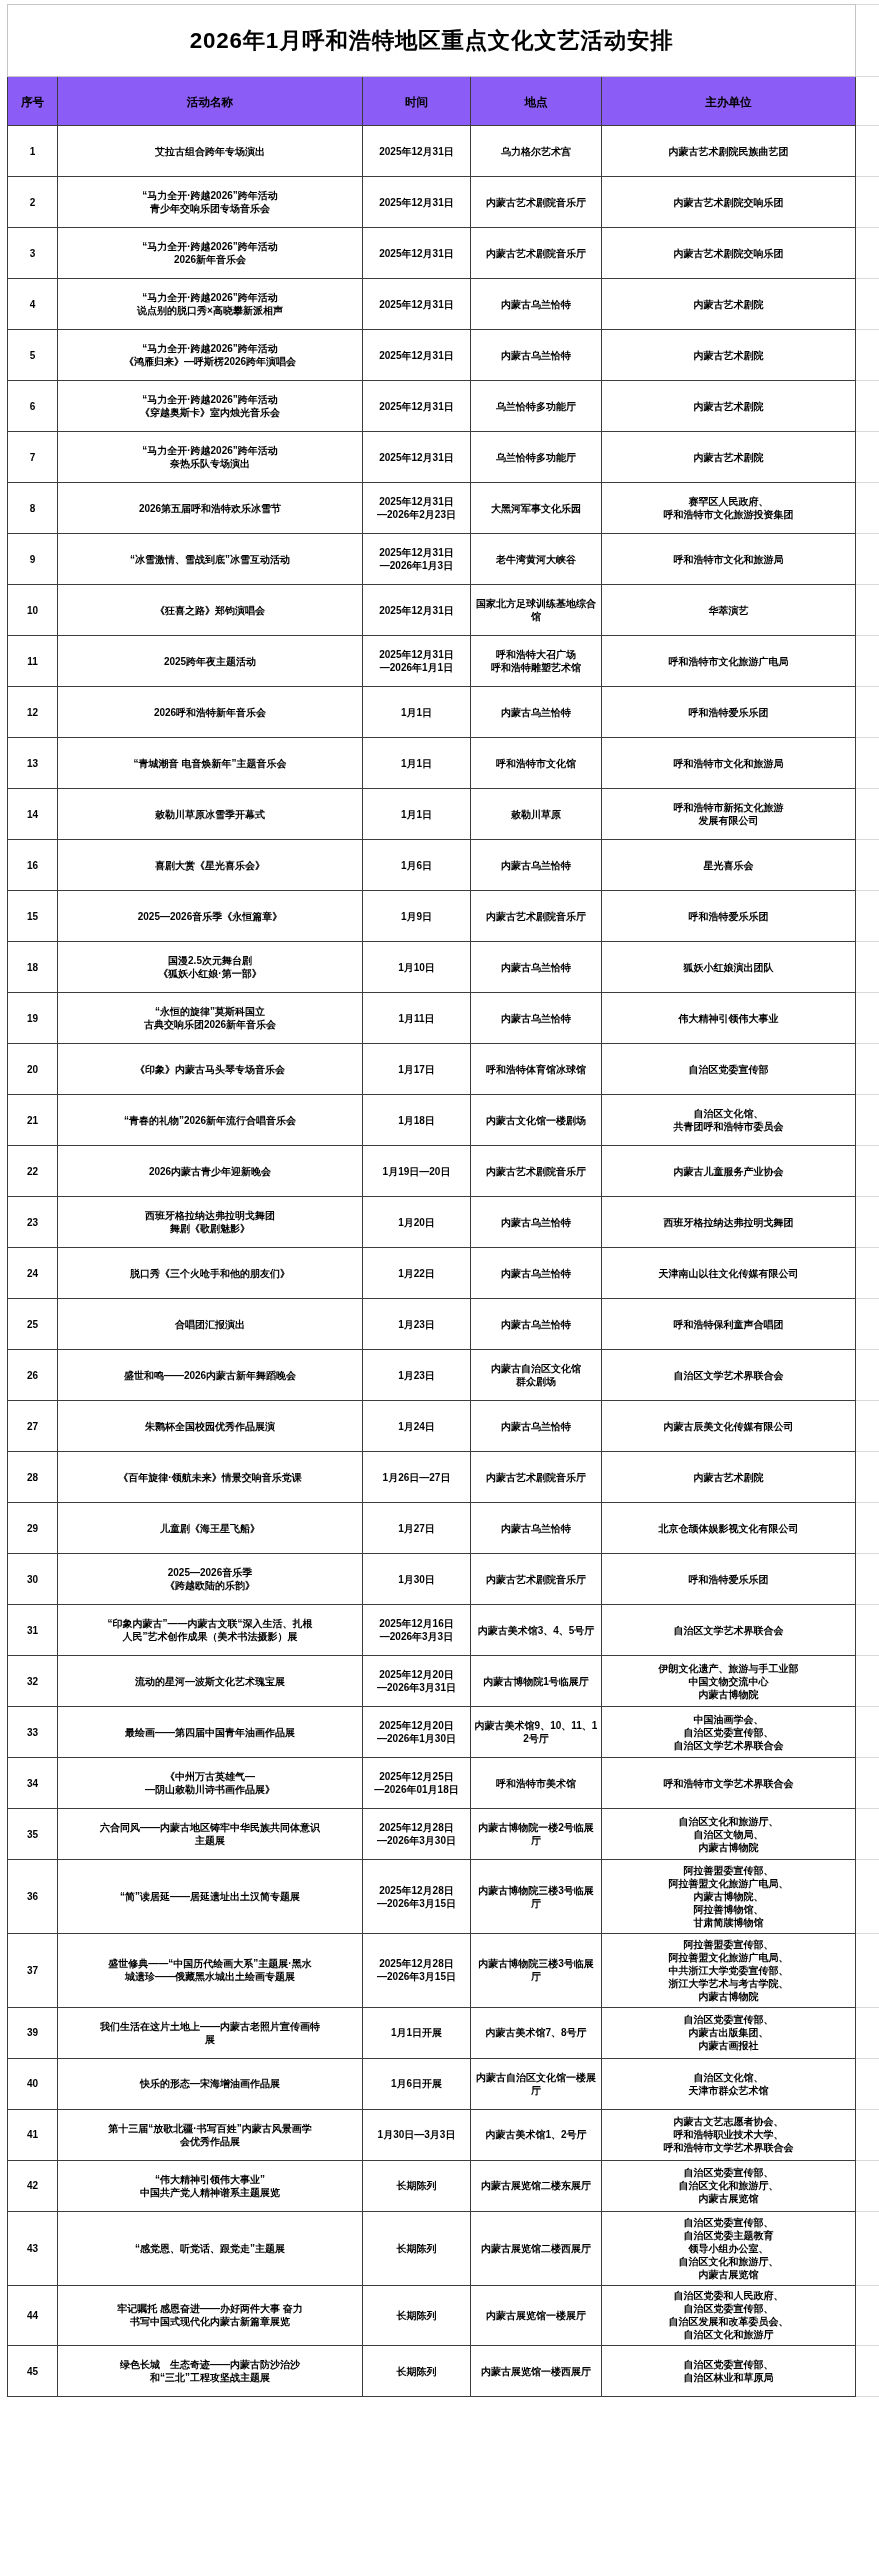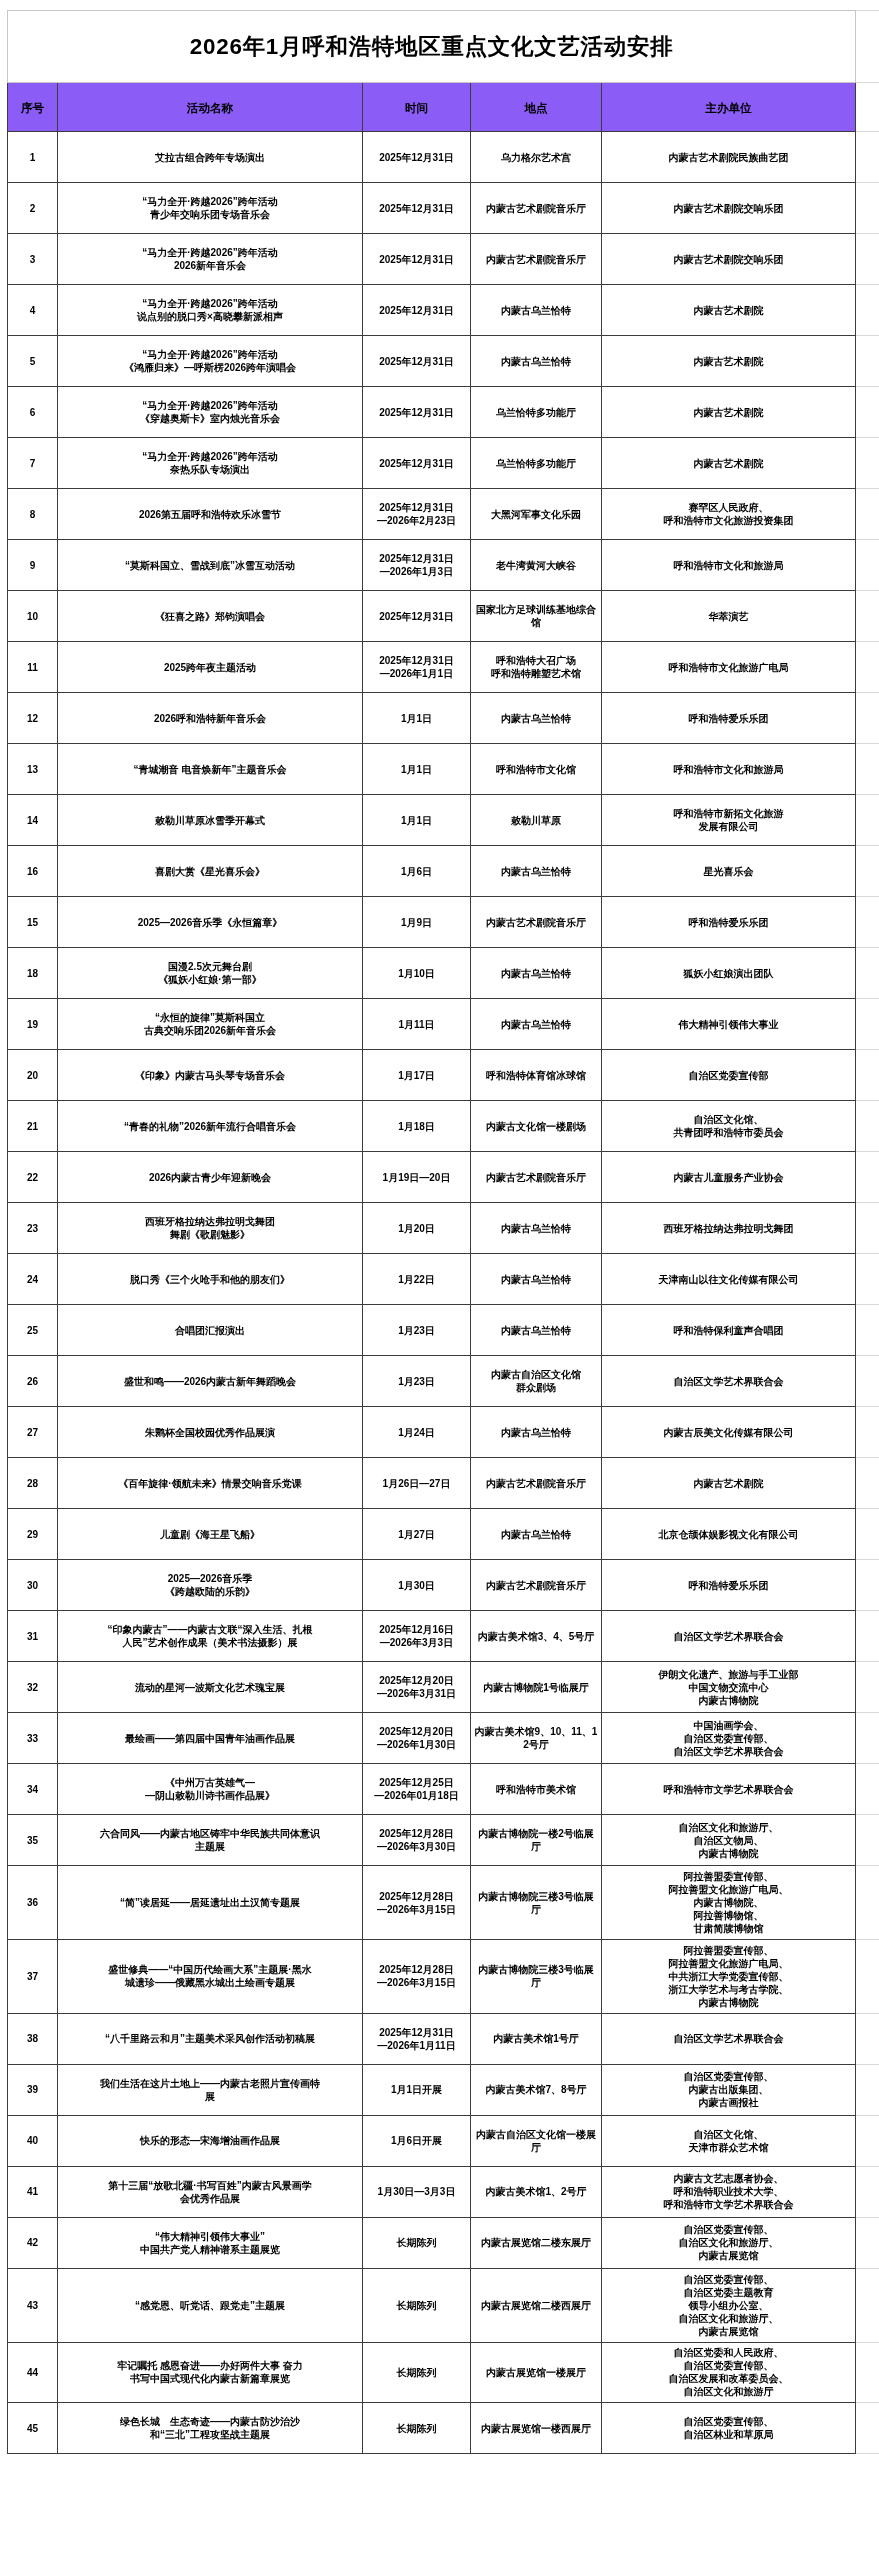--- a/index.html
+++ b/index.html
@@ -2,21 +2,21 @@
 <html style="font-size:12.3px"><head>
 <meta charset="utf-8">
 <style>
   html, body {
     margin: 0;
     padding: 0;
     background: #ffffff;
     font-family: "Liberation Sans", sans-serif;
   }
   .sheet {
-    padding: 10px 0 0 7px;
+    padding: 4px 0 0 7px;
     width: 873px;
     border-radius: 30px;
   }
   table.schedule {
     border-collapse: collapse;
     table-layout: fixed;
     width: 872px;
   }
   td, th {
     font-weight: 700;
@@ -157,21 +157,21 @@
           <td class="main c-name">2026第五届呼和浩特欢乐冰雪节</td>
           <td class="main c-time">2025年12月31日
 —2026年2月23日</td>
           <td class="main c-loc">大黑河军事文化乐园</td>
           <td class="main c-org">赛罕区人民政府、
 呼和浩特市文化旅游投资集团</td>
           <td class="gutter"></td>
         </tr>
         <tr class="data-row">
           <td class="main c-no">9</td>
-          <td class="main c-name">“莫斯科国立、雪战到底”冰雪互动活动</td>
+          <td class="main c-name">“冰雪激情、雪战到底”冰雪互动活动</td>
           <td class="main c-time">2025年12月31日
 —2026年1月3日</td>
           <td class="main c-loc">老牛湾黄河大峡谷</td>
           <td class="main c-org">呼和浩特市文化和旅游局</td>
           <td class="gutter"></td>
         </tr>
         <tr class="data-row">
           <td class="main c-no">10</td>
           <td class="main c-name">《狂喜之路》郑钧演唱会</td>
           <td class="main c-time">2025年12月31日</td>
@@ -415,29 +415,20 @@
 —2026年3月15日</td>
           <td class="main c-loc">内蒙古博物院三楼3号临展厅</td>
           <td class="main c-org">阿拉善盟委宣传部、
 阿拉善盟文化旅游广电局、
 中共浙江大学党委宣传部、
 浙江大学艺术与考古学院、
 内蒙古博物院</td>
           <td class="gutter"></td>
         </tr>
         <tr class="data-row">
-          <td class="main c-no">38</td>
-          <td class="main c-name">“八千里路云和月”主题美术采风创作活动初稿展</td>
-          <td class="main c-time">2025年12月31日
-—2026年1月11日</td>
-          <td class="main c-loc">内蒙古美术馆1号厅</td>
-          <td class="main c-org">自治区文学艺术界联合会</td>
-          <td class="gutter"></td>
-        </tr>
-        <tr class="data-row">
           <td class="main c-no">39</td>
           <td class="main c-name">我们生活在这片土地上——内蒙古老照片宣传画特
 展</td>
           <td class="main c-time">1月1日开展</td>
           <td class="main c-loc">内蒙古美术馆7、8号厅</td>
           <td class="main c-org">自治区党委宣传部、
 内蒙古出版集团、
 内蒙古画报社</td>
           <td class="gutter"></td>
         </tr>

